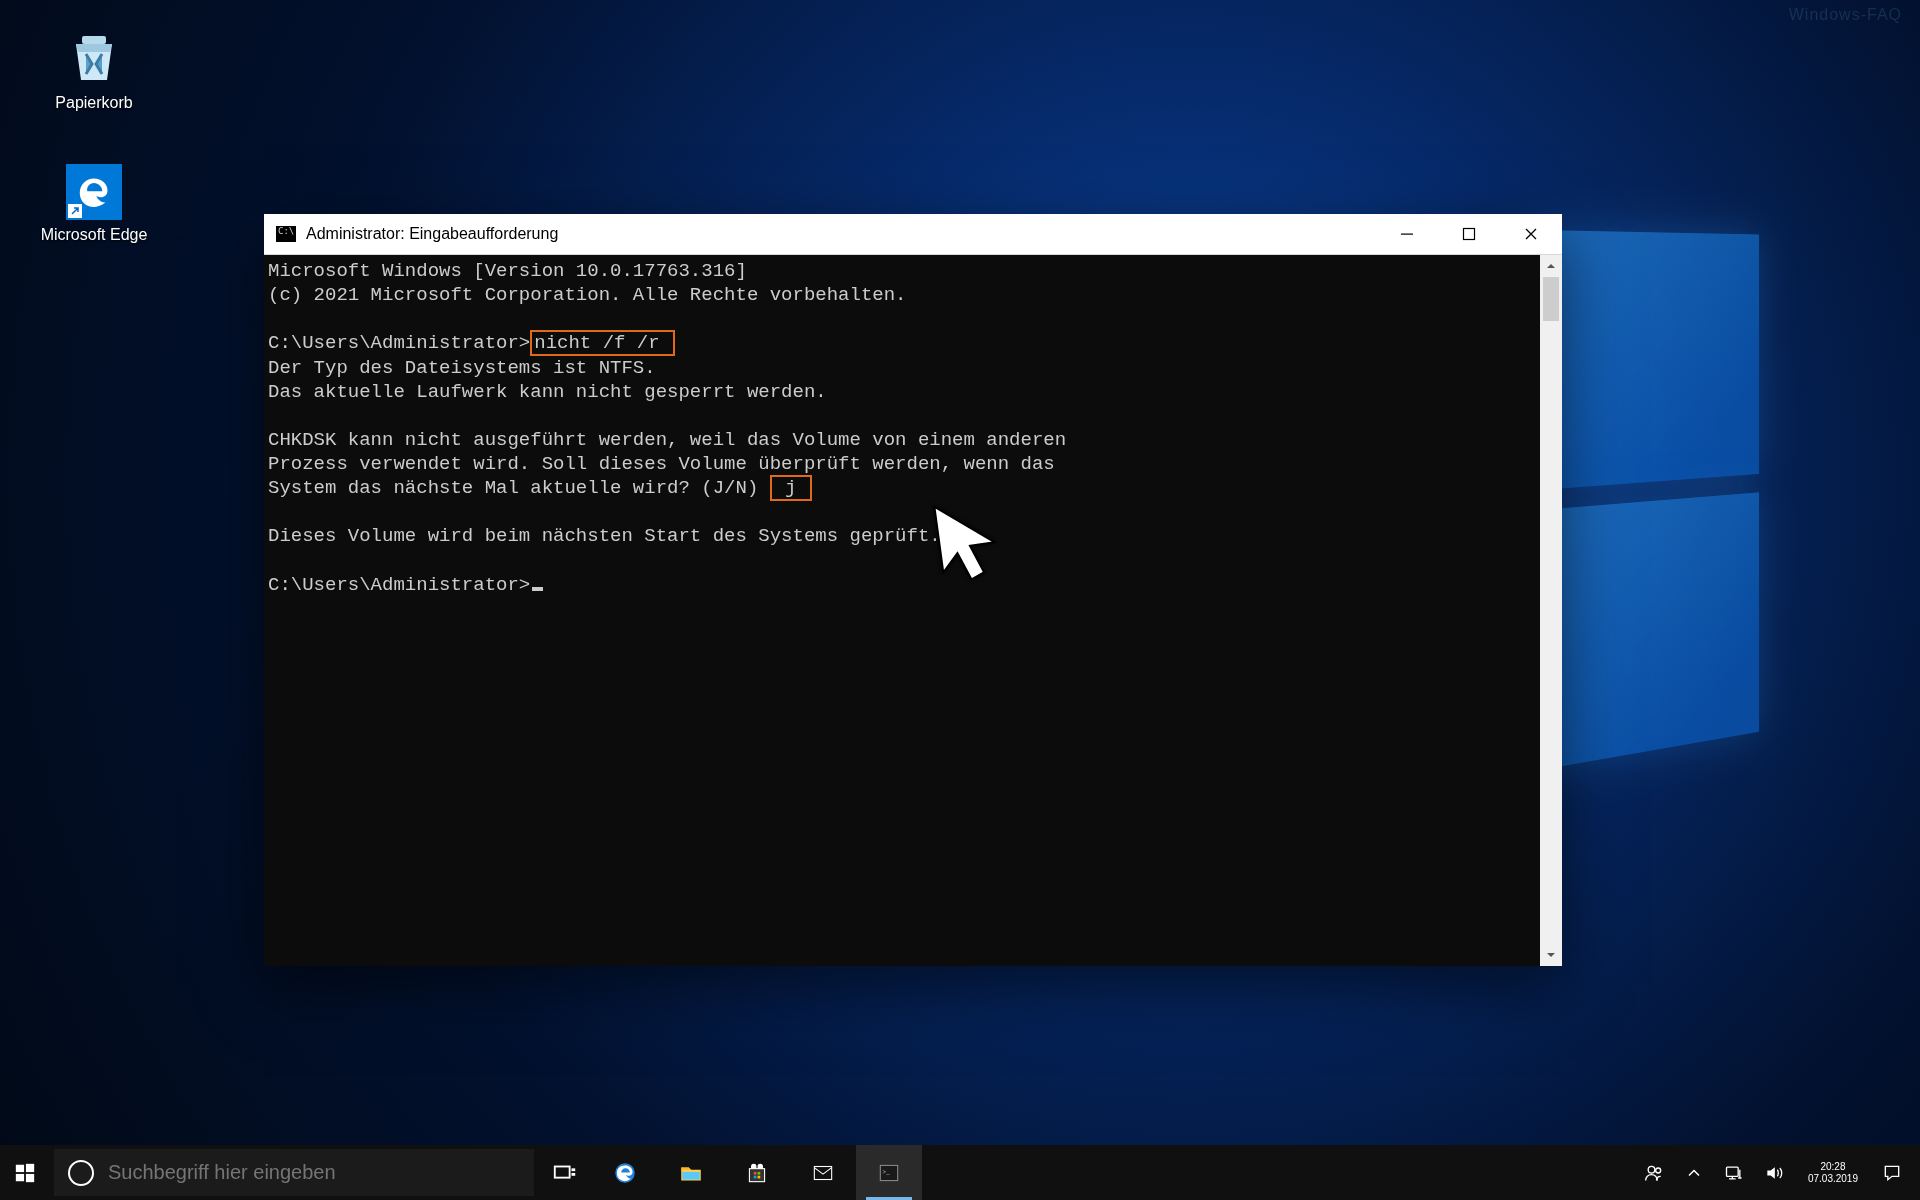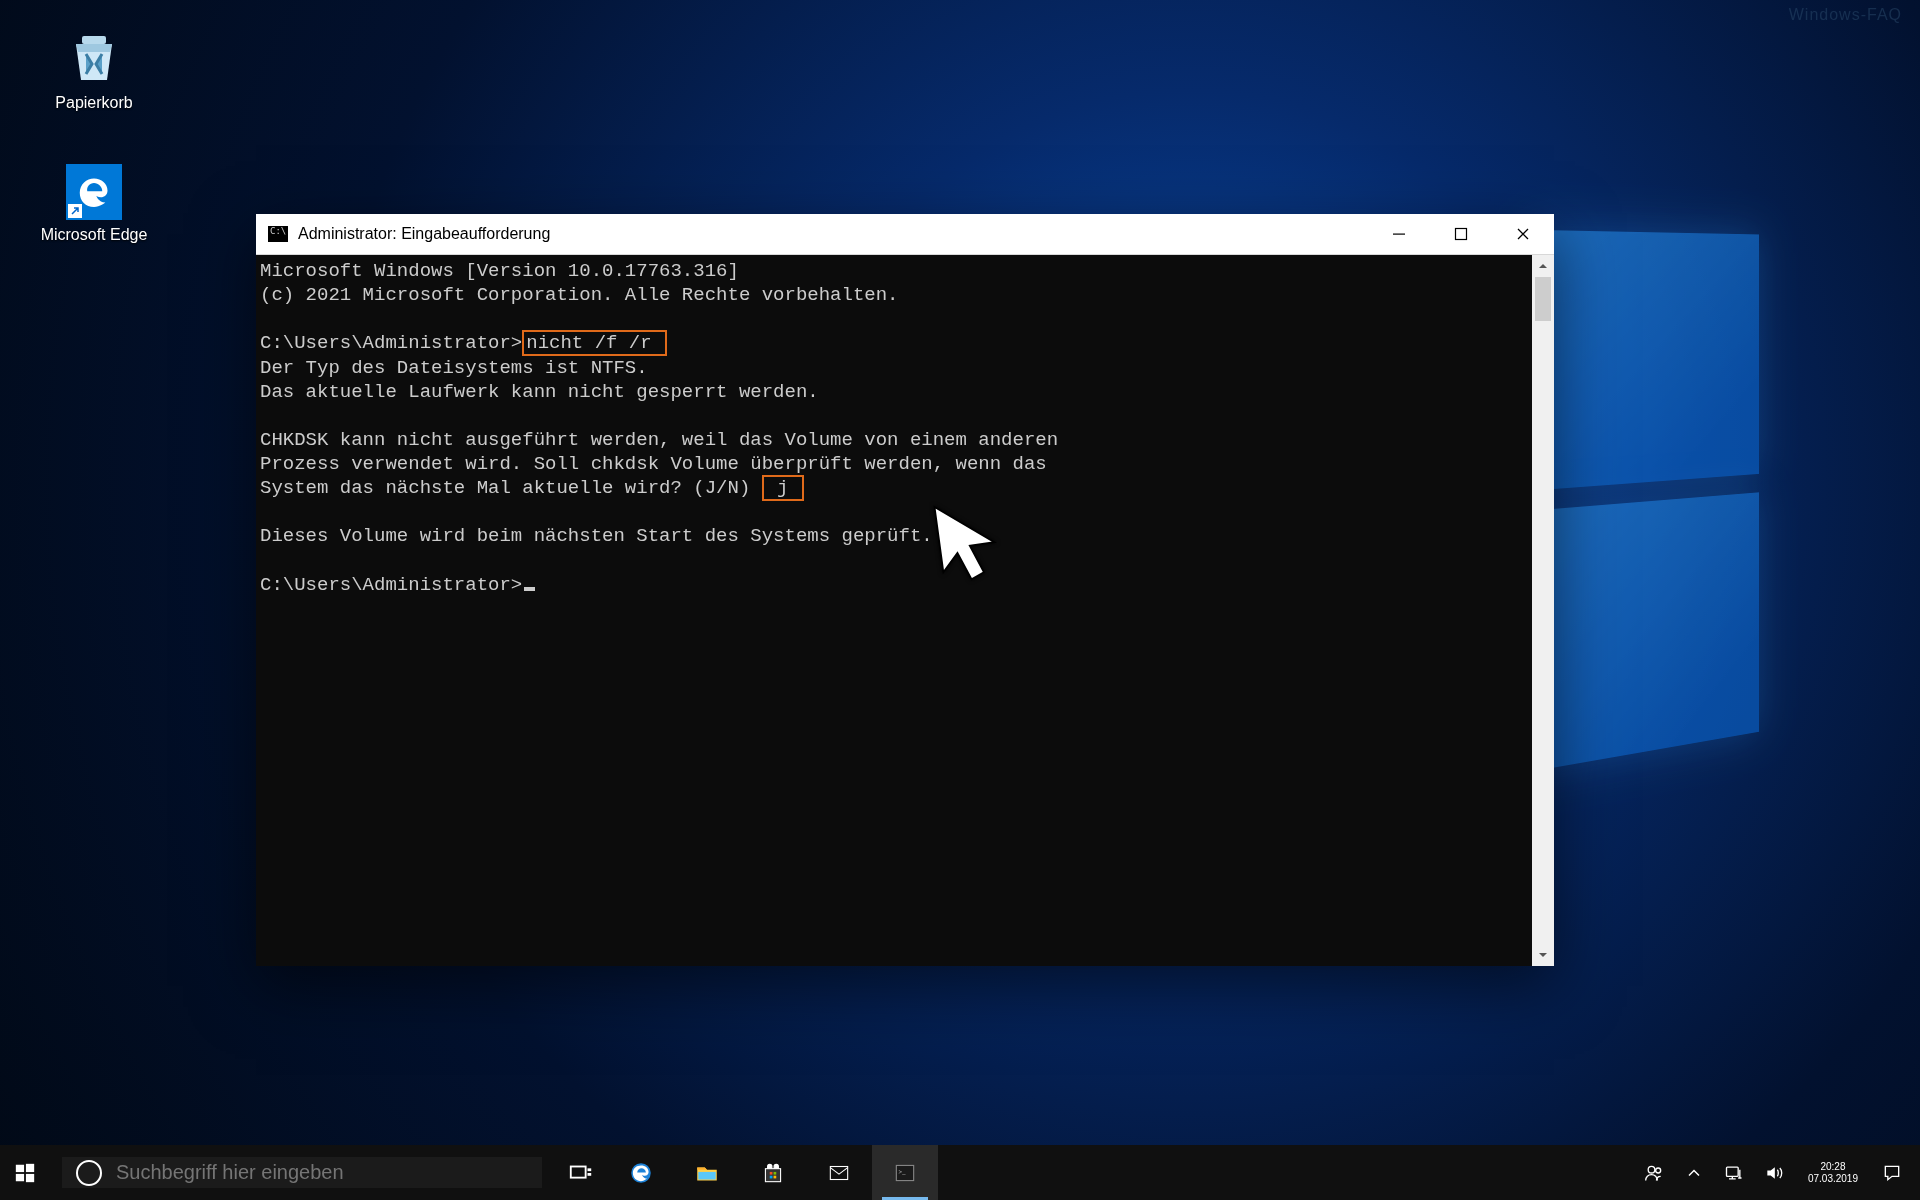--- a/index.html
+++ b/index.html
@@ -32,21 +32,21 @@
   }
   .desktop-icon .glyph { width: 64px; height: 64px; margin: 0 auto 6px; }
   .recycle .glyph svg { width:64px; height:64px; }
   .edge-tile { width:56px; height:56px; margin:0 auto 6px; background:#0078d7; display:flex; align-items:center; justify-content:center; position:relative; }
   .edge-tile svg { width:36px; height:36px; }
   .edge-tile .shortcut { position:absolute; left:2px; bottom:2px; width:14px; height:14px; background:#fff; display:flex; align-items:center; justify-content:center; }
   .edge-tile .shortcut svg { width:10px; height:10px; }
 
   
   .window {
-    position: absolute; left: 256px; top: 214px;
+    position: absolute; left: 264px; top: 214px;
     width: 1298px; height: 752px;
     background: #fff;
     box-shadow: 0 20px 60px rgba(0,0,0,.55);
   }
   .titlebar {
     height: 41px; background:#fff; display:flex; align-items:center; border-bottom:1px solid #d8d8d8;
   }
   .titlebar .app-icon {
     width:20px; height:16px; margin:0 10px 0 12px; background:#000; position:relative;
   }
@@ -83,21 +83,21 @@
     position:absolute; left:0; right:0; bottom:0; height:55px;
     background:#101010; display:flex; align-items:stretch; color:#fff;
   }
   .tb-btn { display:flex; align-items:center; justify-content:center; padding:0 14px; position:relative; }
   .tb-btn.active { background:#2a2a2a; }
   .tb-btn.active::after { content:""; position:absolute; left:6px; right:6px; bottom:0; height:3px; background:#76b9ed; }
   .tb-btn svg { width:26px; height:26px; }
   .start svg { width:22px; height:22px; }
 
   .search {
-    display:flex; align-items:center; background:#1b1b1b; width:480px; margin:12px; padding:0 14px;
+    display:flex; align-items:center; background:#1b1b1b; width:480px; margin:4px; padding:0 14px;
   }
   .search .cortana { width:26px; height:26px; border:2px solid #fff; border-radius:50%; margin-right:14px; }
   .search input {
     flex:1; background:transparent; border:none; outline:none; color:#cfcfcf; font-size:20px;
   }
 
   .task-icons { display:flex; }
   .task-icons .tb-btn { width:66px; padding:0; }
   .tb-btn.running::after { content:""; position:absolute; left:10px; right:10px; bottom:0; height:3px; background:#76b9ed; }
 
@@ -171,21 +171,21 @@
     </div>
     <div class="client">
       <div class="terminal"><span>Microsoft Windows [Version 10.0.17763.316]</span>
 <span>(c) 2021 Microsoft Corporation. Alle Rechte vorbehalten.</span>
 
 <span>C:\Users\Administrator&gt;</span><span class="hl"><span>nicht /f /r</span> </span>
 <span>Der Typ des Dateisystems ist NTFS.</span>
 <span>Das aktuelle Laufwerk kann nicht gesperrt werden.</span>
 
 <span>CHKDSK kann nicht ausgeführt werden, weil das Volume von einem anderen</span>
-<span>Prozess verwendet wird. Soll chkdsk Volume überprüft werden, wenn das</span>
+<span>Prozess verwendet wird. Soll dieses Volume überprüft werden, wenn das</span>
 <span>System das nächste Mal aktuelle wird? (J/N) </span><span class="hl"> <span>j</span> </span>
 
 <span>Dieses Volume wird beim nächsten Start des Systems geprüft.</span>
 
 <span>C:\Users\Administrator&gt;</span><span class="cursor"></span></div>
       <div class="scrollbar">
         <div class="btn">
             <svg viewBox="0 0 10 10">
               <path d="M1 7l4-4 4 4z"></path>
             </svg>

